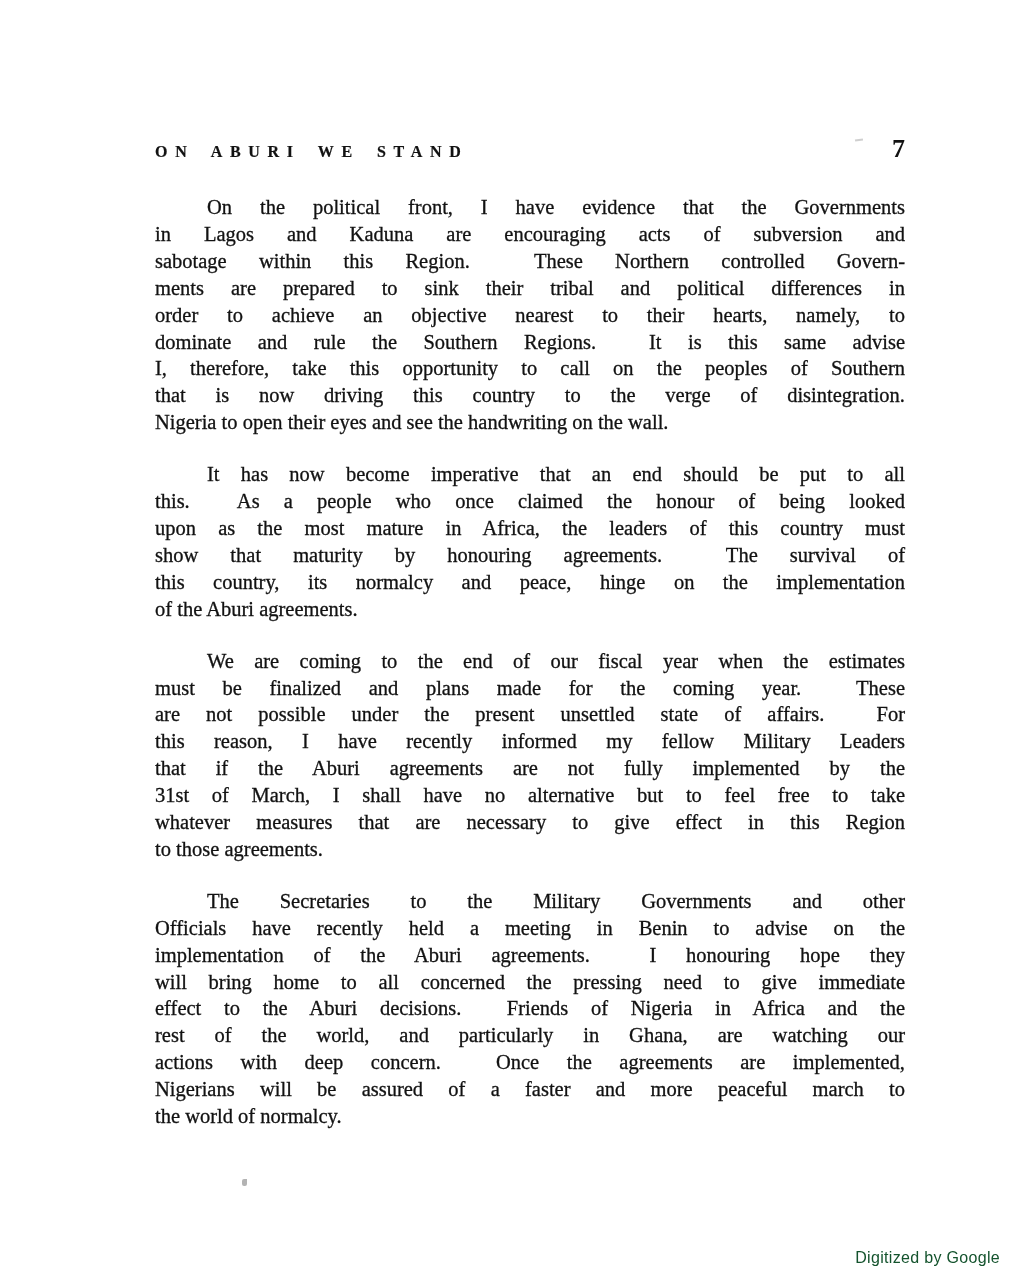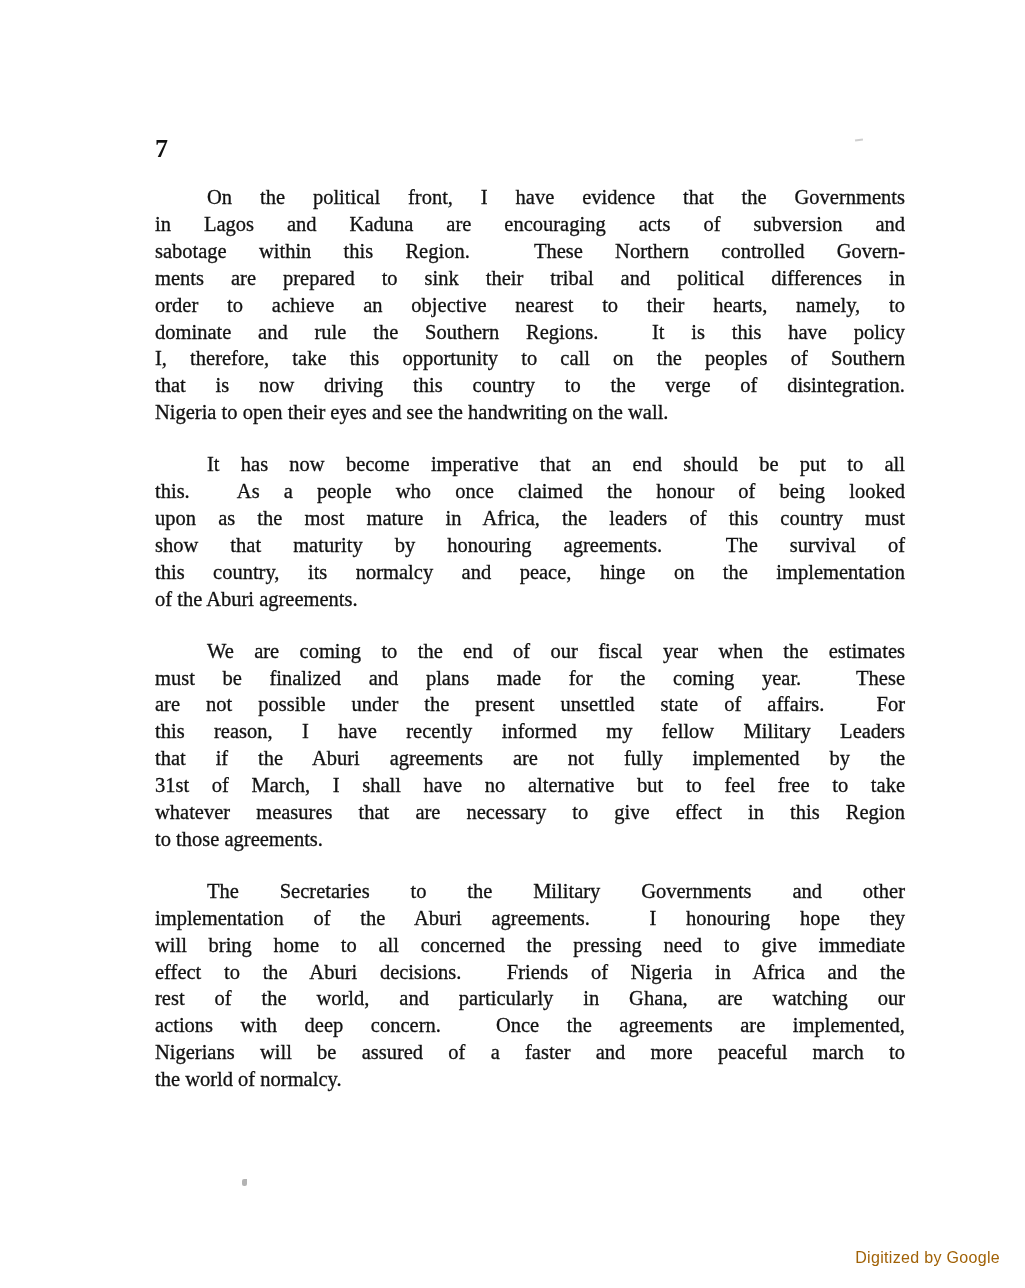--- a/index.html
+++ b/index.html
@@ -33,21 +33,21 @@
     -webkit-text-stroke: 0.2px currentColor;
   }
   .page-number {
     font-size: 26px;
     font-weight: bold;
     line-height: 1;
   }
   .page-body {
     position: absolute;
     left: 155px;
-    top: 184px;
+    top: 194px;
     width: 750px;
     font-size: 20.5px;
     line-height: 26.9px;
     -webkit-text-stroke: 0.3px currentColor;
   }
   .para {
     margin: 0 0 25px 0;
   }
   .line {
     white-space: pre-wrap;
@@ -78,43 +78,44 @@
     height: 2px;
     background: #cfcfcf;
     transform: rotate(-8deg);
   }
   .watermark {
     position: absolute;
     right: 25px;
     top: 1249px;
     font-family: "Liberation Sans", sans-serif;
     font-size: 16px;
-    color: #a16207;
+    color: #14532d;
     letter-spacing: 0.02em;
   }
 </style>
 </head>
 <body>
 
 <div class="page">
 
   <div class="header-row">
+    <span class="running-title">ON ABURI WE STAND</span>
     <span class="page-number">7</span>
   </div>
 
   <div class="scan-dash"></div>
 
   <div class="page-body">
       <div class="para">
         <div class="line full first">On the political front, I have evidence that the Governments</div>
         <div class="line full">in Lagos and Kaduna are encouraging acts of subversion and</div>
         <div class="line full">sabotage within this Region.  These Northern controlled Govern-</div>
         <div class="line full">ments are prepared to sink their tribal and political differences in</div>
         <div class="line full">order to achieve an objective nearest to their hearts, namely, to</div>
-        <div class="line full">dominate and rule the Southern Regions.  It is this have policy</div>
+        <div class="line full">dominate and rule the Southern Regions.  It is this same advise</div>
         <div class="line full">I, therefore, take this opportunity to call on the peoples of Southern</div>
         <div class="line full">that is now driving this country to the verge of disintegration.</div>
         <div class="line">Nigeria to open their eyes and see the handwriting on the wall.</div>
       </div>
       <div class="para">
         <div class="line full first">It has now become imperative that an end should be put to all</div>
         <div class="line full">this.  As a people who once claimed the honour of being looked</div>
         <div class="line full">upon as the most mature in Africa, the leaders of this country must</div>
         <div class="line full">show that maturity by honouring agreements.  The survival of</div>
         <div class="line full">this country, its normalcy and peace, hinge on the implementation</div>
@@ -125,20 +126,21 @@
         <div class="line full">must be finalized and plans made for the coming year.  These</div>
         <div class="line full">are not possible under the present unsettled state of affairs.  For</div>
         <div class="line full">this reason, I have recently informed my fellow Military Leaders</div>
         <div class="line full">that if the Aburi agreements are not fully implemented by the</div>
         <div class="line full">31st of March, I shall have no alternative but to feel free to take</div>
         <div class="line full">whatever measures that are necessary to give effect in this Region</div>
         <div class="line">to those agreements.</div>
       </div>
       <div class="para">
         <div class="line full first">The Secretaries to the Military Governments and other</div>
+        <div class="line full">Officials have recently held a meeting in Benin to advise on the</div>
         <div class="line full">implementation of the Aburi agreements.  I honouring hope they</div>
         <div class="line full">will bring home to all concerned the pressing need to give immediate</div>
         <div class="line full">effect to the Aburi decisions.  Friends of Nigeria in Africa and the</div>
         <div class="line full">rest of the world, and particularly in Ghana, are watching our</div>
         <div class="line full">actions with deep concern.  Once the agreements are implemented,</div>
         <div class="line full">Nigerians will be assured of a faster and more peaceful march to</div>
         <div class="line">the world of normalcy.</div>
       </div>
     </div>
 

